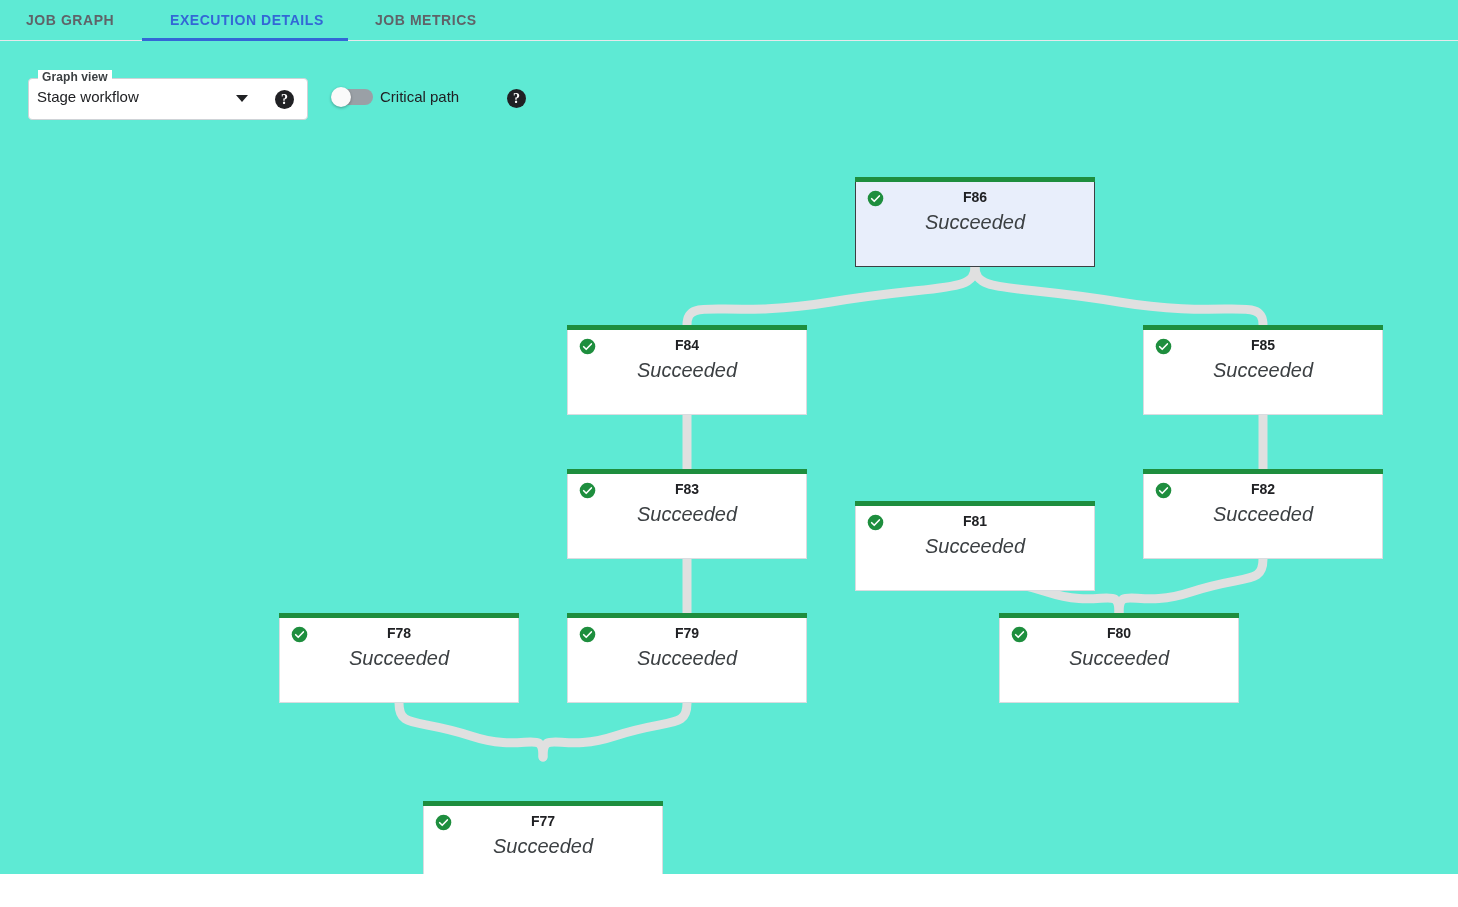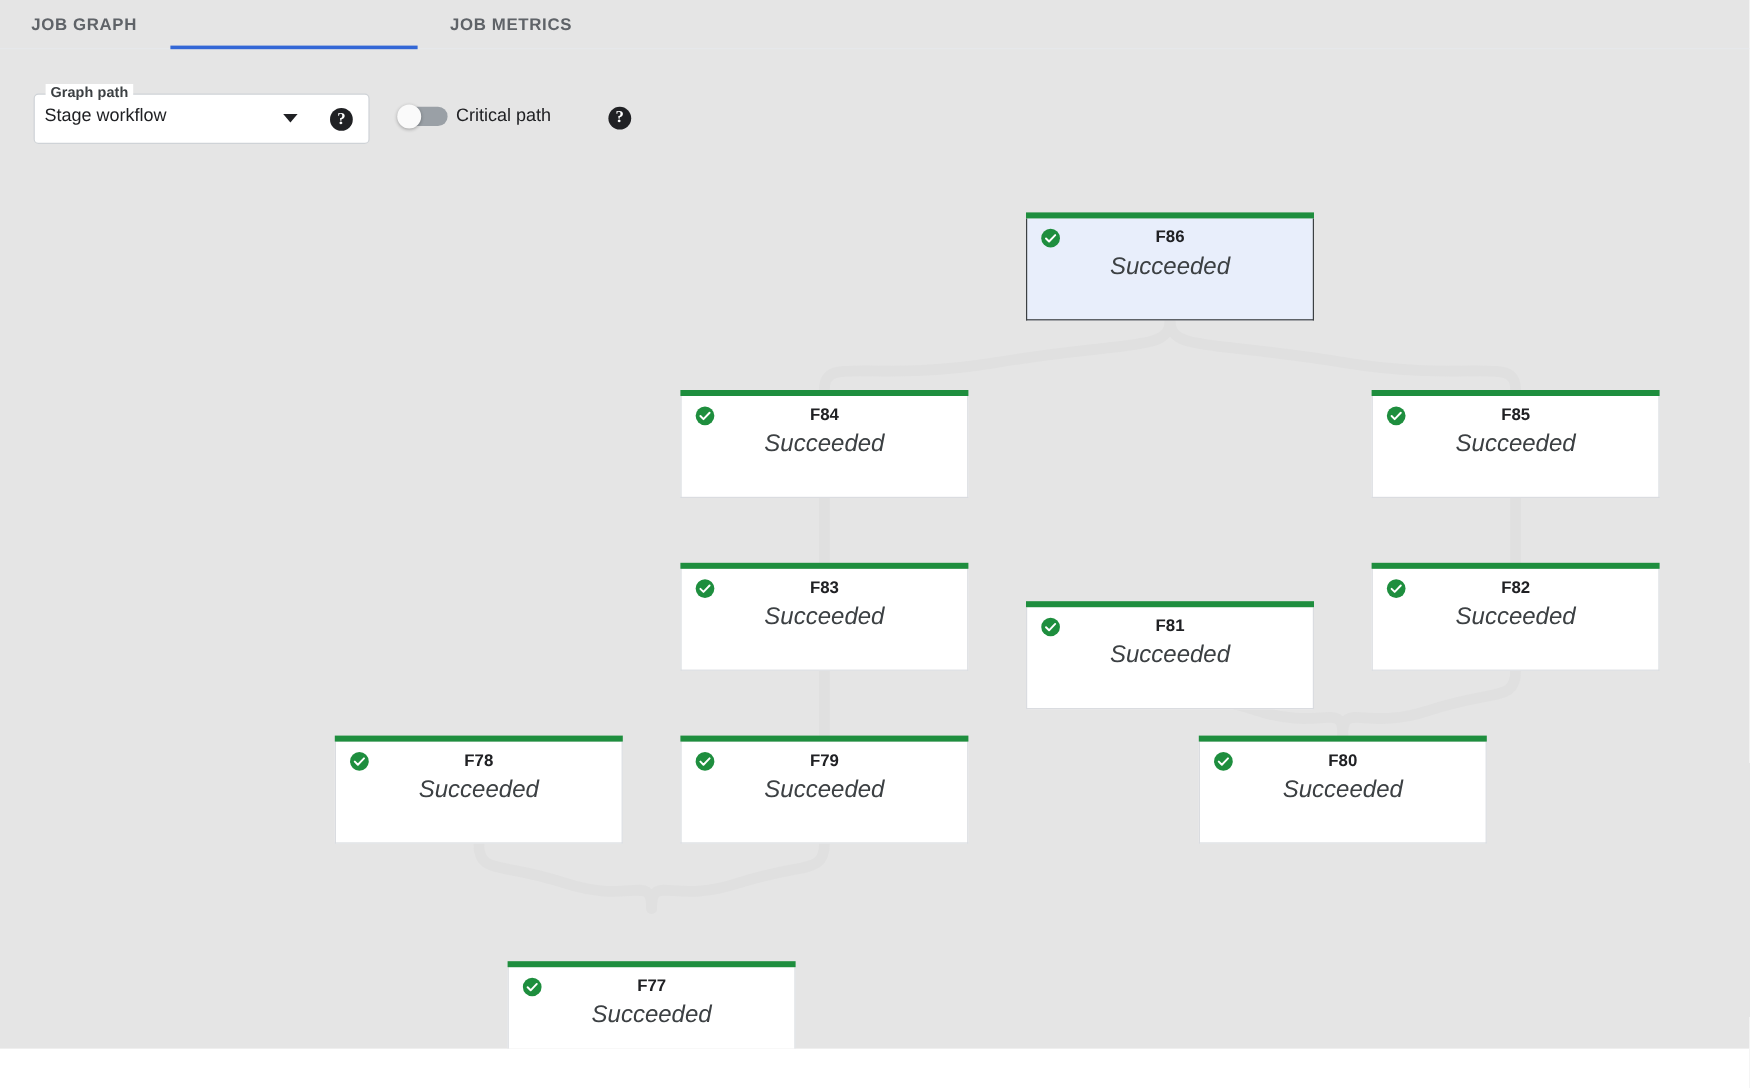--- a/index.html
+++ b/index.html
@@ -7,21 +7,21 @@
     padding: 0;
     background: #ffffff;
     font-family: "Liberation Sans", sans-serif;
     -webkit-font-smoothing: antialiased;
   }
   #page {
     position: relative;
     width: 1458px;
     height: 874px;
     overflow: hidden;
-    background: #e5e5e5;
+    background: #5eead4;
   }
 
   
   .tabbar {
     position: absolute;
     left: 0; top: 0;
     width: 1458px;
     height: 41px;
     border-bottom: 1px solid #e6e8eb;
     box-sizing: border-box;
@@ -188,26 +188,27 @@
     font-style: italic;
   }
 </style>
 </head>
 <body>
 
 <div id="page">
 
   <div class="tabbar">
     <div class="tab" id="tab-job-graph">JOB GRAPH</div>
+    <div class="tab active" id="tab-exec-details">EXECUTION DETAILS</div>
     <div class="tab" id="tab-job-metrics">JOB METRICS</div>
     <div class="tab-underline"></div>
   </div>
 
   <div class="select-outline"></div>
-  <div class="select-legend">Graph path</div>
+  <div class="select-legend">Graph view</div>
   <div class="select-value">Stage workflow</div>
   <div class="select-arrow"></div>
   <div class="help-icon" id="help-graph-view">?</div>
 
   <div class="toggle">
     <div class="toggle-track"></div>
     <div class="toggle-thumb"></div>
   </div>
   <div class="toggle-label">Critical path</div>
   <div class="help-icon" id="help-critical-path">?</div>

